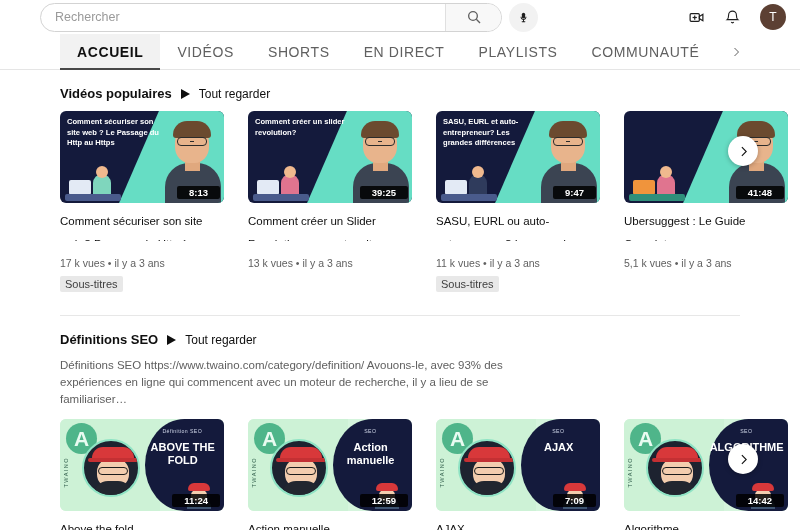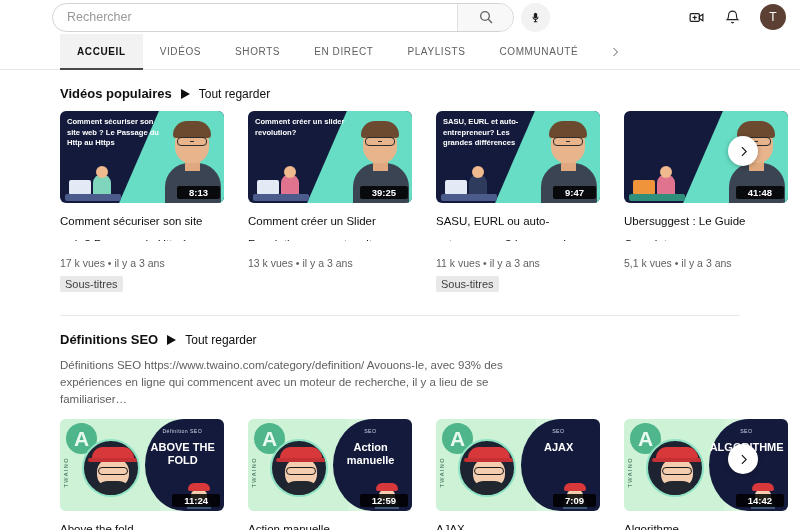--- a/index.html
+++ b/index.html
@@ -10,21 +10,21 @@
     overflow: hidden;
     color: #0f0f0f;
   }
 
   
   .header {
     position: relative;
     height: 34px;
     display: flex;
     align-items: center;
-    padding: 0 14px;
+    padding: 0 2px;
   }
   .search-wrap {
     display: flex;
     align-items: center;
     margin-left: 38px;
   }
   .search-box {
     display: flex;
     align-items: stretch;
     width: 462px;
@@ -89,21 +89,21 @@
     display: flex;
     align-items: stretch;
     padding-left: 60px;
     border-bottom: 1px solid #e5e5e5;
   }
   .tab {
     display: flex;
     align-items: center;
     justify-content: center;
     padding: 0 17px;
-    font-size: 10px;
+    font-size: 14px;
     letter-spacing: .6px;
     color: #606060;
     cursor: pointer;
     position: relative;
     white-space: nowrap;
   }
   .tab.active {
     background: #f2f2f2;
     color: #0f0f0f;
     font-weight: bold;

